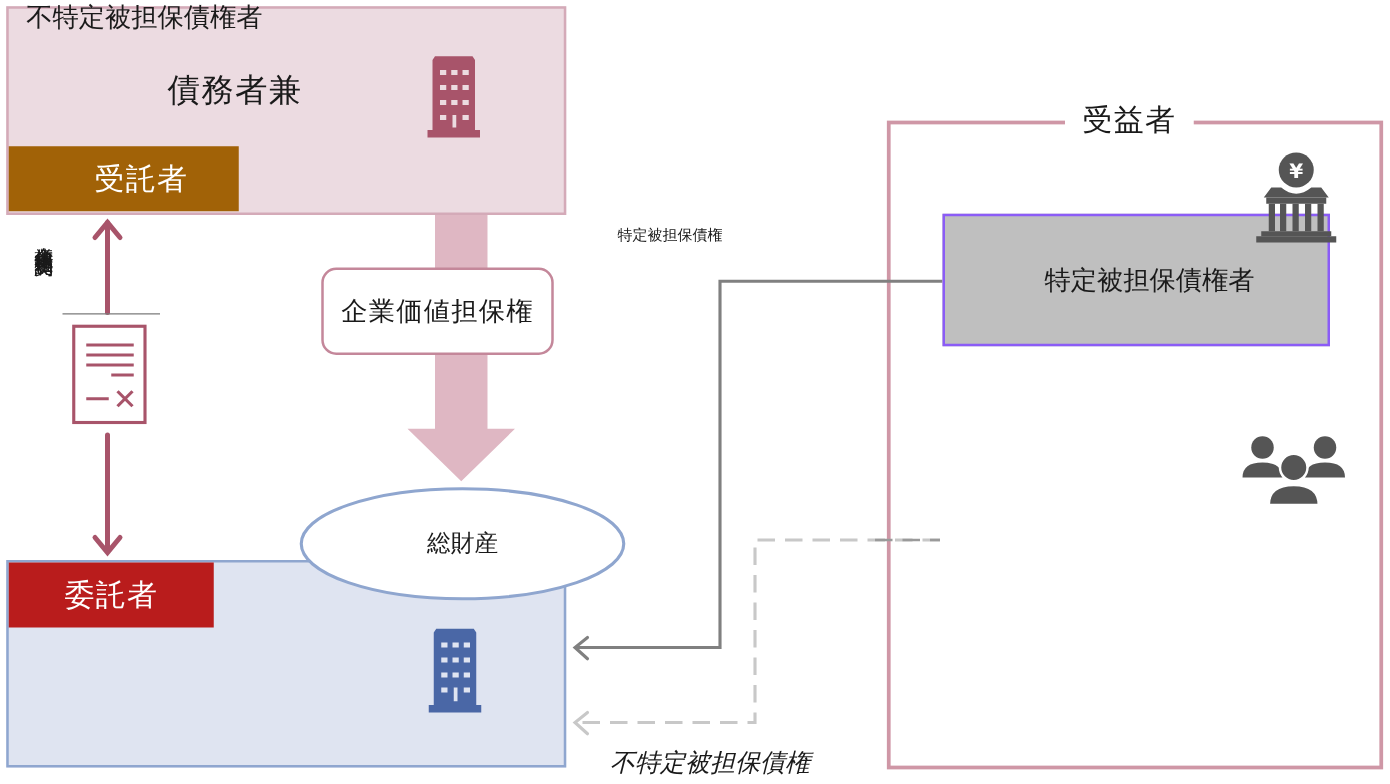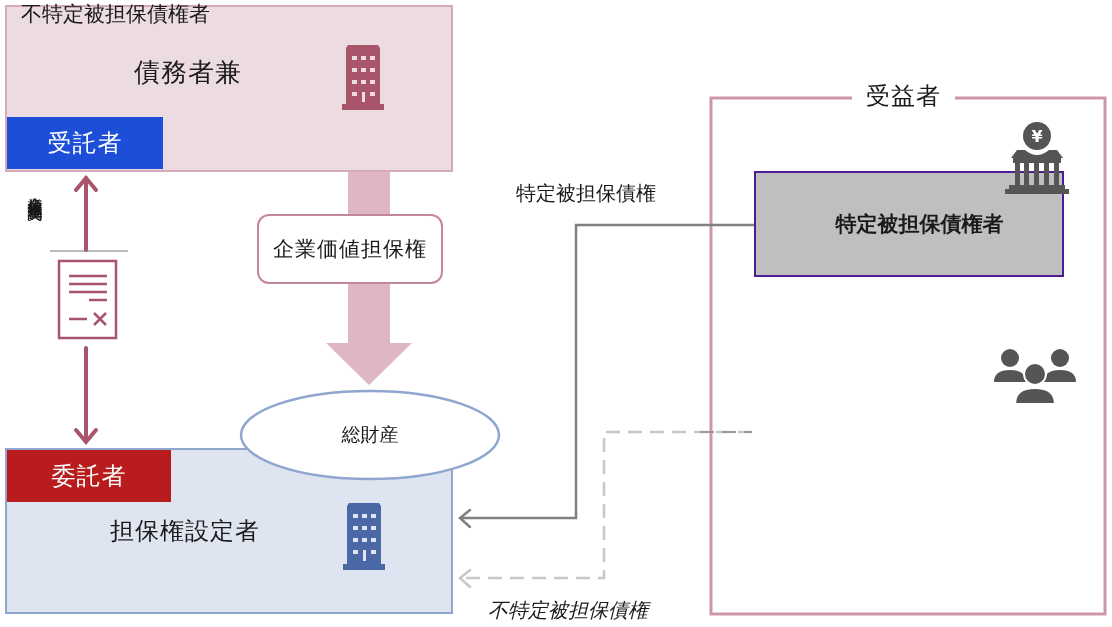--- a/index.html
+++ b/index.html
@@ -6,38 +6,38 @@
   body { width: 1112px; height: 627px; position: relative; overflow: hidden;
          font-family: "DejaVu Sans", "Liberation Sans", sans-serif; color: #1a1a1a; }
   .abs { position: absolute; }
   svg.layer { position: absolute; left: 0; top: 0; }
   .box-top { left: 5px; top: 5px; width: 444px; height: 163px;
              background: #ecdbe1; border: 2px solid #d4aab8; }
   .box-bottom { left: 5px; top: 448px; width: 444px; height: 162px;
              background: #dfe4f1; border: 2px solid #8fa6cf; }
   .tag { display: flex; align-items: center; justify-content: center;
          color: #ffffff; font-size: 24px; letter-spacing: 1px; }
-  .tag-trustee { left: 7px; top: 117px; width: 156px; height: 52px; background: #1d4ed8; }
+  .tag-trustee { left: 7px; top: 117px; width: 156px; height: 52px; background: #a16207; padding-left: 28px; }
   .tag-settlor { left: 7px; top: 450px; width: 164px; height: 52px; background: #b91c1c; }
   .title-top { left: 134px; top: 55px; font-size: 26px; letter-spacing: 1px; }
   .title-bottom { left: 110px; top: 513px; font-size: 24px; line-height: 36px; letter-spacing: 1px; }
   .right-box-label { font-size: 21px; padding-left: 21px; }
-  .label-fixed { left: 516px; top: 180px; font-size: 20px; }
+  .label-fixed { left: 494px; top: 180px; font-size: 12px; }
   .label-unfixed { left: 488px; top: 597px; font-size: 20px; font-style: italic; }
   .label-frame { left: 852px; top: 80px; font-size: 24px; background: #fff; padding: 0 14px; letter-spacing: 1px; }
   .vertical-label { left: 20px; top: 185px; width: 24px; font-size: 15px; line-height: 19.2px;
                     text-align: center; writing-mode: vertical-rl; letter-spacing: 1px; }
   .pill { left: 257px; top: 214px; width: 186px; height: 70px; background: #ffffff;
           border: 2px solid #c4879a; border-radius: 12px; display: flex; align-items: center;
           justify-content: center; font-size: 21px; box-sizing: border-box; letter-spacing: 1px; }
   .ellipse-label { left: 240px; top: 390px; width: 260px; height: 90px; display: flex;
                    align-items: center; justify-content: center; font-size: 19px; }
   .fixed-box { left: 754px; top: 171px; width: 310px; height: 106px; background: #bfbfbf;
-               border: 2px solid #4c1d95; box-sizing: border-box; display: flex; align-items: center;
-               justify-content: center; font-weight: bold; }
+               border: 2px solid #8b5cf6; box-sizing: border-box; display: flex; align-items: center;
+               justify-content: center; }
 </style>
 </head>
 <body>
 
 <svg class="layer" width="1112" height="627">
 
   <polygon points="348,170 390,170 390,343 412,343 369,385 326,343 348,343" fill="#dfb7c3"></polygon>
 
   <rect x="711" y="98" width="394" height="516" fill="none" stroke="#cf97a6" stroke-width="3"></rect>
 
@@ -82,21 +82,20 @@
       <rect x="22" y="50" width="3" height="10"></rect>
       <rect x="30" y="50" width="5" height="4"></rect>
   </g>
 </svg>
 
 <div class="abs pill">企業価値担保権</div>
 
 <div class="abs box-bottom"></div>
 <div class="abs tag tag-settlor">委託者</div>
 <div class="abs title-bottom">
-  <div>担保権設定者</div>
 </div>
 <svg class="abs" style="left:341px;top:500px" width="46" height="72" viewBox="0 0 46 72">
   <path d="M8,3 L38,3 L40,6 L40,64 L44,64 L44,70 L2,70 L2,64 L6,64 L6,6 Z" fill="#4a67a6"></path>
   <g fill="#dfe4f1">
     <rect x="12" y="14" width="5" height="4"></rect>
       <rect x="21" y="14" width="5" height="4"></rect>
       <rect x="30" y="14" width="5" height="4"></rect>
     <rect x="12" y="26" width="5" height="4"></rect>
       <rect x="21" y="26" width="5" height="4"></rect>
       <rect x="30" y="26" width="5" height="4"></rect>

